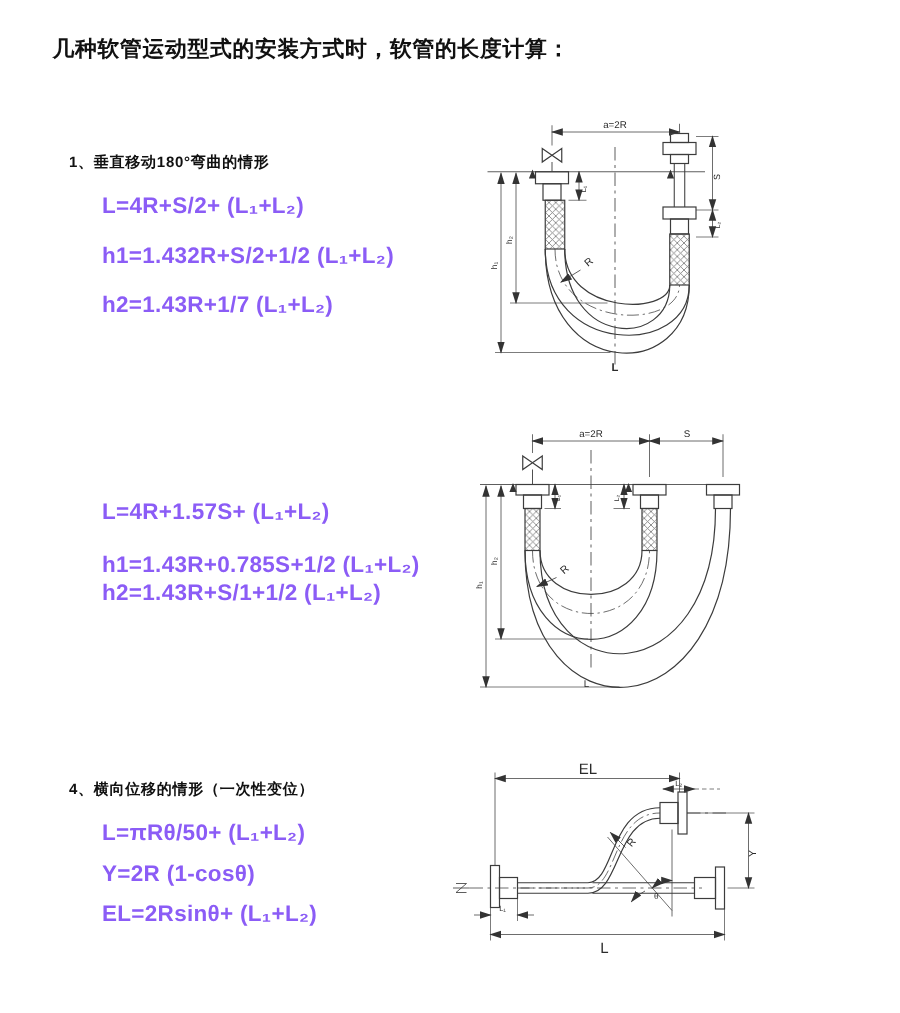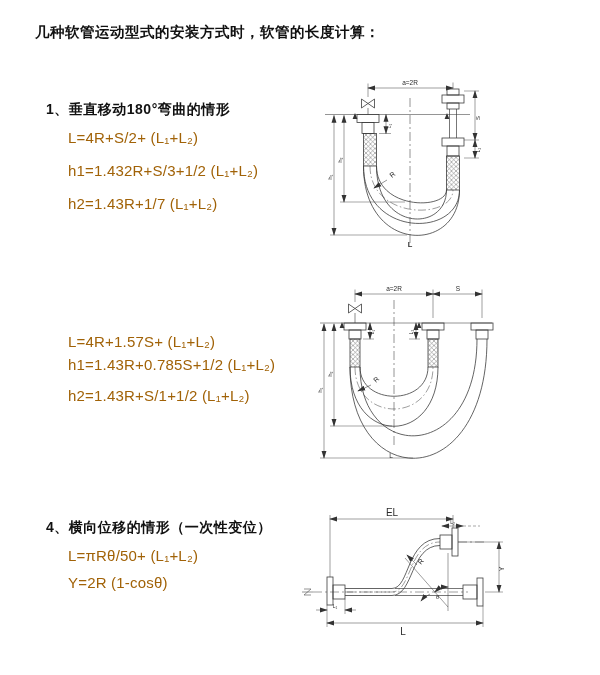--- a/index.html
+++ b/index.html
@@ -1,43 +1,44 @@
 <!DOCTYPE html>
 <html><head>
 <meta charset="utf-8">
 <style>
   html,body{margin:0;padding:0;background:#fff;}
   .page{position:relative;width:532px;height:675px;background:#ffffff;overflow:hidden;
         font-family:"Liberation Sans","DejaVu Sans",sans-serif;color:#111;}
   .title{position:absolute;left:35px;top:23px;font-size:14.5px;font-weight:bold;letter-spacing:.5px;}
-  .sec-heading{position:absolute;font-size:14px;font-weight:bold;letter-spacing:.5px;}
-  .formula{position:absolute;left:68px;font-size:15px;font-weight:400;color:#a16207;letter-spacing:.2px;}
+  .sec-heading{position:absolute;font-size:10px;font-weight:bold;letter-spacing:.5px;}
+  .formula{position:absolute;left:68px;font-size:15px;font-weight:700;color:#8b5cf6;letter-spacing:.2px;}
   .diag{position:absolute;}
   svg{font-family:"Liberation Sans","DejaVu Sans",sans-serif;}
   svg text{fill:#2b2b2b;}
 </style>
 </head>
 <body>
 
 <div class="page">
 
   <div class="title">几种软管运动型式的安装方式时，软管的长度计算：</div>
 
   <div class="sec-heading" style="left:46px;top:101px">1、垂直移动180°弯曲的情形</div>
   <div class="formula" style="top:129px">L=4R+S/2+ (L₁+L₂)</div>
-  <div class="formula" style="top:162px">h1=1.432R+S/3+1/2 (L₁+L₂)</div>
+  <div class="formula" style="top:162px">h1=1.432R+S/2+1/2 (L₁+L₂)</div>
   <div class="formula" style="top:195px">h2=1.43R+1/7 (L₁+L₂)</div>
 
   <div class="formula" style="top:333px">L=4R+1.57S+ (L₁+L₂)</div>
-  <div class="formula" style="top:356px">h1=1.43R+0.785S+1/2 (L₁+L₂)</div>
+  <div class="formula" style="top:368px">h1=1.43R+0.785S+1/2 (L₁+L₂)</div>
   <div class="formula" style="top:387px">h2=1.43R+S/1+1/2 (L₁+L₂)</div>
 
   <div class="sec-heading" style="left:46px;top:519px">4、横向位移的情形（一次性变位）</div>
   <div class="formula" style="top:547px">L=πRθ/50+ (L₁+L₂)</div>
   <div class="formula" style="top:574px">Y=2R (1-cosθ)</div>
+  <div class="formula" style="top:601px">EL=2Rsinθ+ (L₁+L₂)</div>
 
   <svg class="diag" style="left:312px;top:72px;width:250px;height:185px" viewBox="0 0 250 185">
     <defs>
       <marker id="m1" viewBox="0 0 10 7" refX="9" refY="3.5" markerWidth="8" markerHeight="6" markerUnits="userSpaceOnUse" orient="auto-start-reverse">
         <path d="M0,0.4 L10,3.5 L0,6.6 Z" fill="#333"></path>
       </marker>
       <pattern id="xh1" width="4.5" height="4.5" patternUnits="userSpaceOnUse">
         <path d="M0,4.5 L4.5,0 M0,0 L4.5,4.5" stroke="#7a7a7a" stroke-width="0.55" fill="none"></path>
       </pattern>
     </defs>

